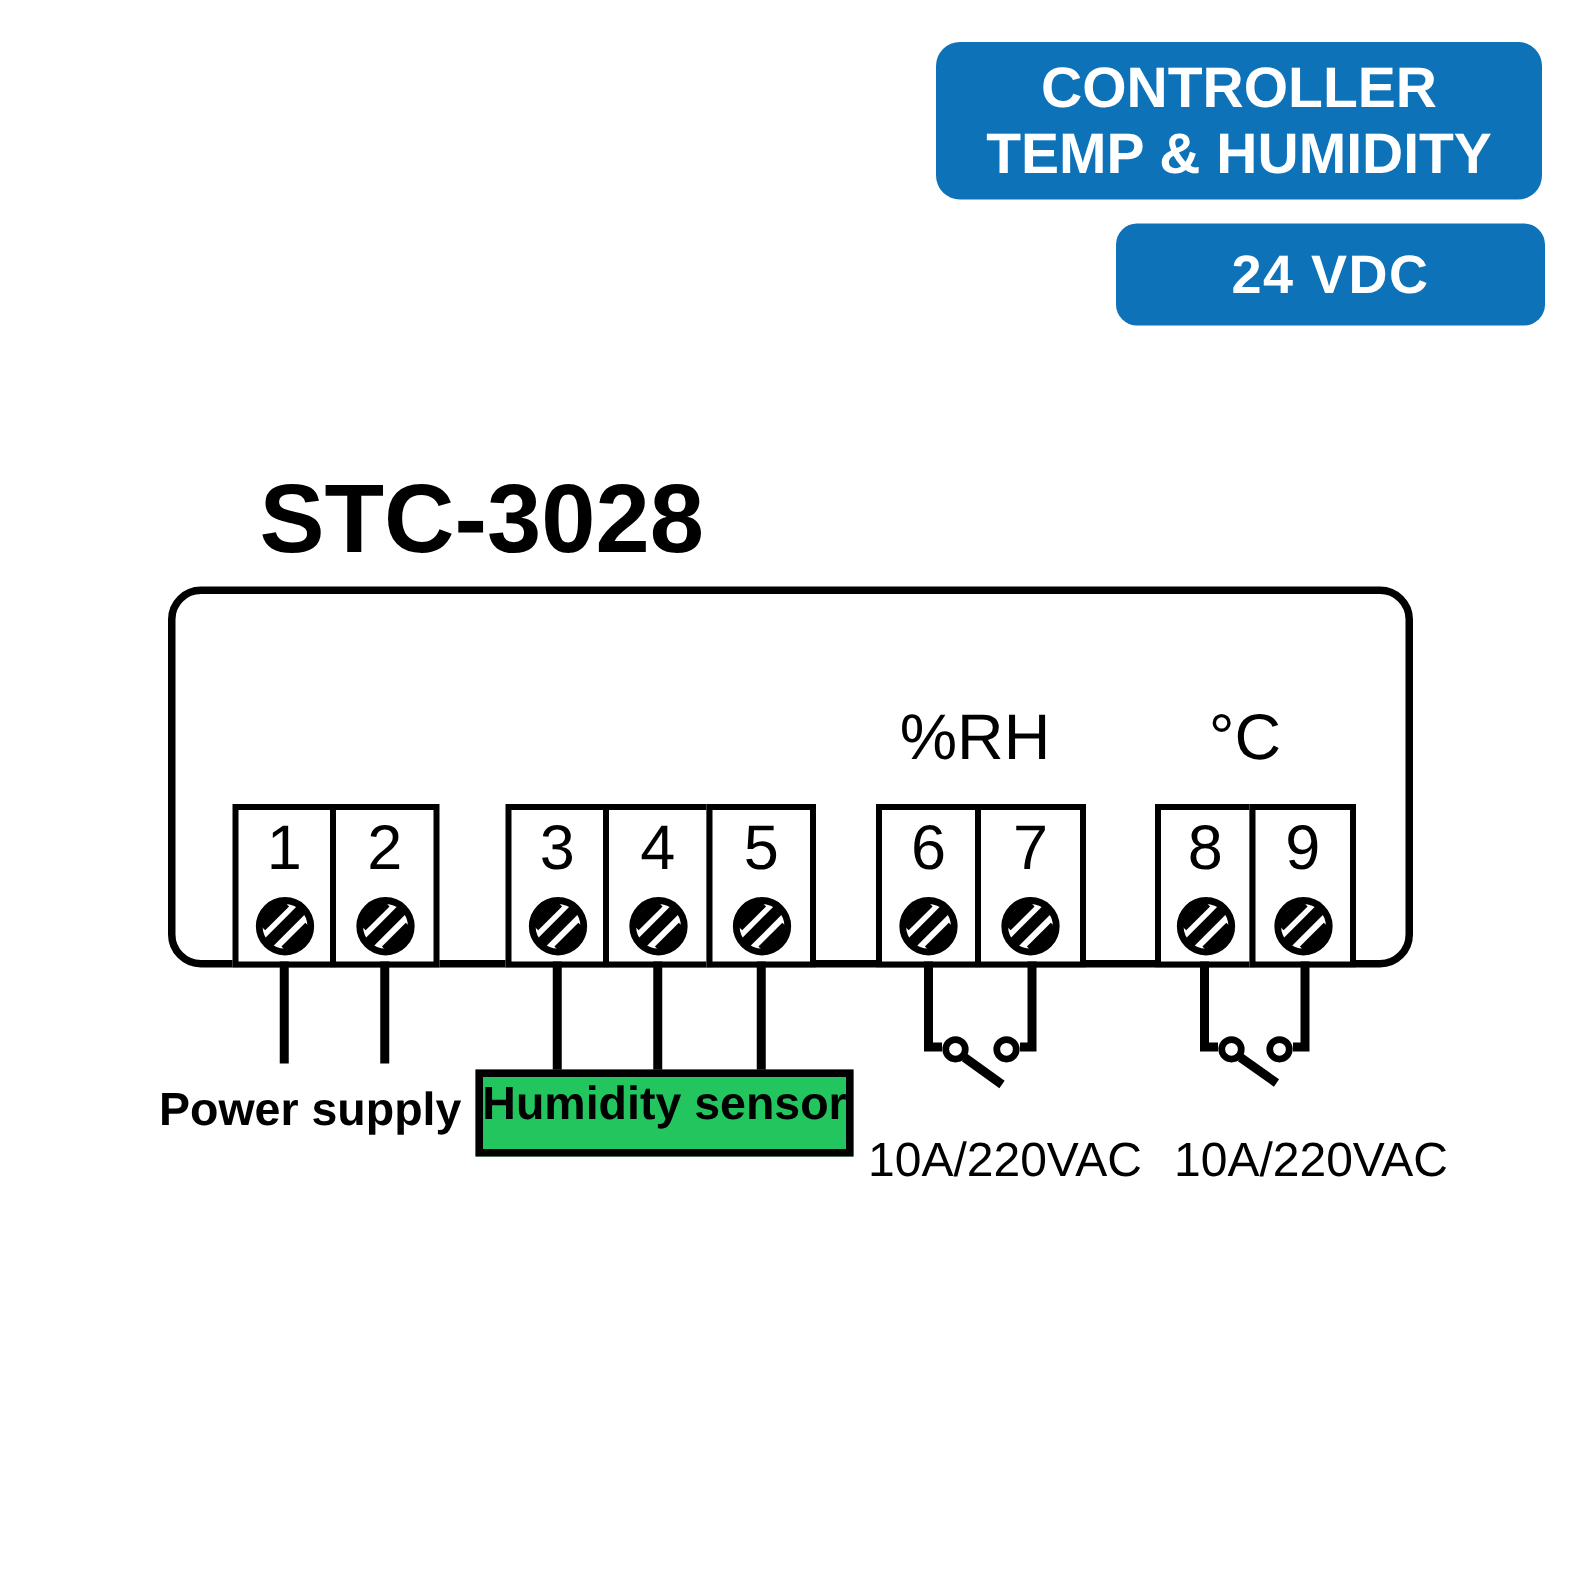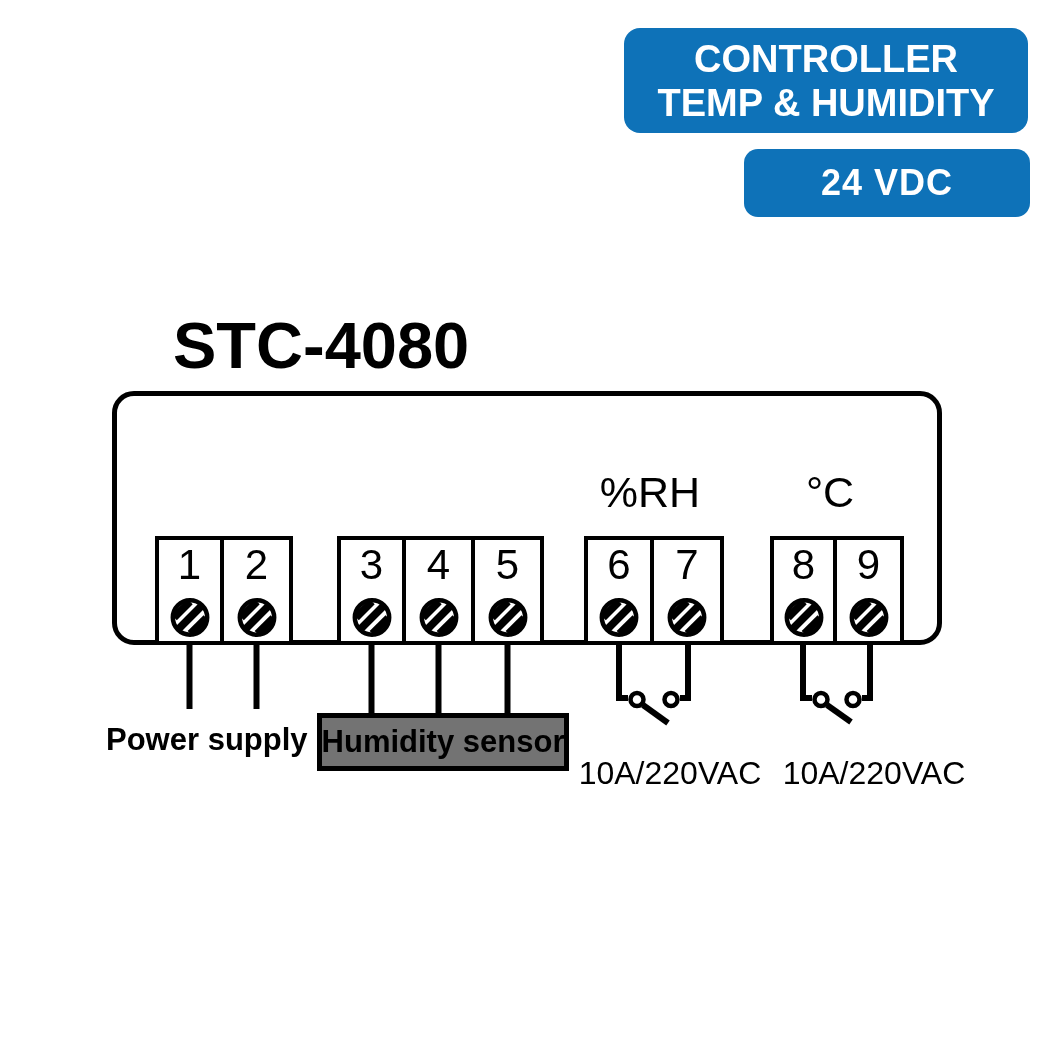--- a/index.html
+++ b/index.html
@@ -55,22 +55,22 @@
   .screw { width:50px; height:50px; margin-top:6px; }
 
   
   .wires { position:absolute; left:0; top:0; width:1056px; height:1056px; pointer-events:none; }
 
   
   .lbl-bold { position:absolute; font-size:31px; font-weight:bold; line-height:34px; text-align:center; white-space:nowrap; }
   .lbl-power { left:106px; top:723px; width:200px; }
   .sensor-box {
     position:absolute; left:317px; top:713px; width:252px; height:58px;
-    border:5px solid var(--ink); box-sizing:border-box; background:#737373;
-    display:flex; align-items:center; justify-content:center;
+    border:5px solid var(--ink); box-sizing:border-box; background:#22c55e;
+    display:flex; align-items:flex-start; justify-content:center;
     font-size:31px; font-weight:bold; white-space:nowrap;
   }
   .lbl-relay { position:absolute; top:727px; width:220px; font-size:32px; font-weight:400; line-height:32px; text-align:center; white-space:nowrap;margin-top:30px; }
   .lbl-relay.r1 { left:560px; }
   .lbl-relay.r2 { left:764px; }
 </style>
 </head>
 <body>
 
 <svg style="position:absolute;width:0;height:0;overflow:hidden" aria-hidden="true">
@@ -83,21 +83,21 @@
 </svg>
 
 <div class="stage">
 
   <div class="badge-main">
     <div>CONTROLLER</div>
     <div>TEMP &amp; HUMIDITY</div>
   </div>
   <div class="badge-voltage">24 VDC</div>
 
-  <div class="title">STC-4080</div>
+  <div class="title">STC-3028</div>
 
   <div class="body-outline"></div>
 
   <div class="unit rh">%RH</div>
   <div class="unit c">°C</div>
 
   <div class="tgroup tg-a">
     <div class="cell">
       <div class="num">1</div>
       <svg class="screw">

